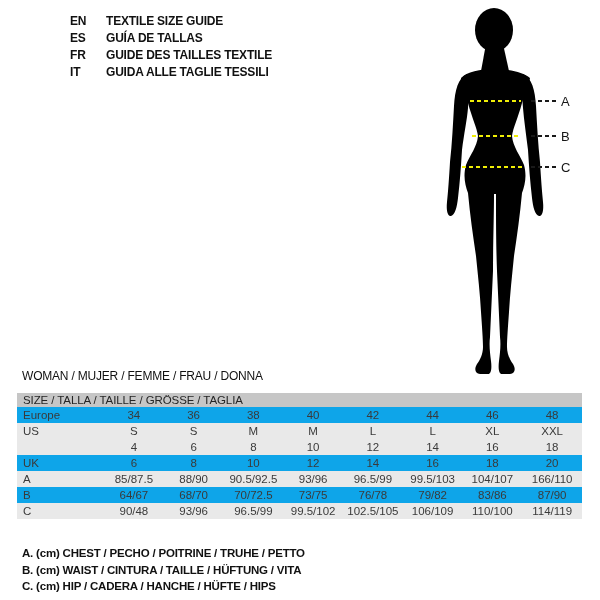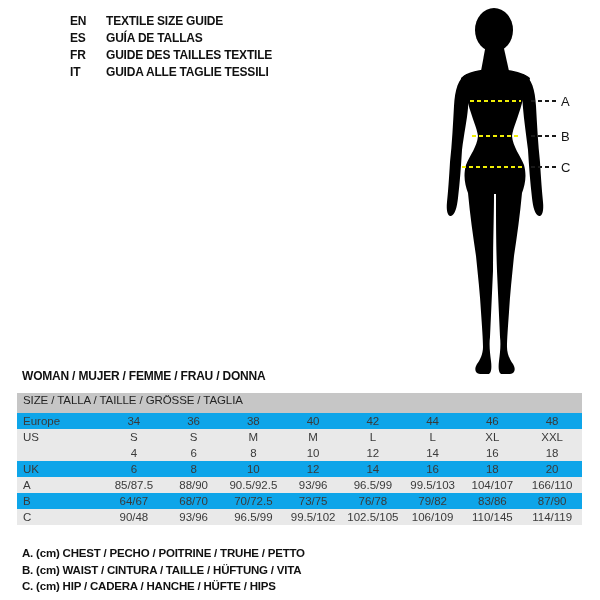--- a/index.html
+++ b/index.html
@@ -12,24 +12,24 @@
   .lang-row{display:flex;line-height:17px;font-size:12px;font-weight:bold;letter-spacing:-0.2px;}
   .lang-code{width:36px;flex:0 0 36px;padding-left:48px;}
   .lang-text{white-space:nowrap;}
   
   .figure-svg{position:absolute;left:440px;top:4px;width:115px;height:372px;}
   .mline{position:absolute;height:2px;}
   .dash-yellow{background:repeating-linear-gradient(90deg,#f0ee06 0 4px,rgba(0,0,0,0) 4px 7px);}
   .dash-black{background:repeating-linear-gradient(90deg,#191919 0 4px,rgba(0,0,0,0) 4px 7px);}
   .mlabel{position:absolute;font-size:13px;font-weight:400;color:#161616;width:18px;}
   
-  .section-title{position:absolute;left:22px;top:369px;font-size:12px;font-weight:bold;letter-spacing:-0.2px;}
+  .section-title{position:absolute;left:22px;top:369px;font-size:12px;font-weight:normal;letter-spacing:-0.2px;}
   
   .size-table{position:absolute;left:17px;top:393px;width:565px;font-size:11.5px;color:#3a3a3a;}
-  .thead{height:20px;line-height:14px;background:#c6c6c6;color:#252525;padding-left:6px;letter-spacing:-0.1px;}
+  .thead{height:14px;line-height:14px;background:#c6c6c6;color:#252525;padding-left:6px;letter-spacing:-0.1px;}
   .tr{display:flex;height:16px;line-height:16px;background:#0ea5e9;}
   .tr.shade{background:#e9e9e9;}
   .td{flex:1 1 0;text-align:center;white-space:nowrap;}
   .td.rowlabel{flex:0 0 81px;text-align:left;padding-left:6px;}
   
   .legend{position:absolute;left:22px;top:545px;}
   .legend-line{line-height:16.5px;font-size:11.5px;font-weight:bold;letter-spacing:-0.2px;white-space:nowrap;}
 </style>
 </head>
 <body>
@@ -204,21 +204,21 @@
     </div>
 
     <div class="tr shade">
       <div class="td rowlabel">C</div>
       <div class="td">90/48</div>
       <div class="td">93/96</div>
       <div class="td">96.5/99</div>
       <div class="td">99.5/102</div>
       <div class="td">102.5/105</div>
       <div class="td">106/109</div>
-      <div class="td">110/145</div>
+      <div class="td">110/100</div>
       <div class="td">114/119</div>
     </div>
   </div>
 
   <div class="legend">
     <div class="legend-line">A. (cm) CHEST / PECHO / POITRINE / TRUHE / PETTO</div>
     <div class="legend-line">B. (cm) WAIST / CINTURA / TAILLE / HÜFTUNG / VITA</div>
     <div class="legend-line">C. (cm) HIP / CADERA / HANCHE / HÜFTE / HIPS</div>
   </div>
 

